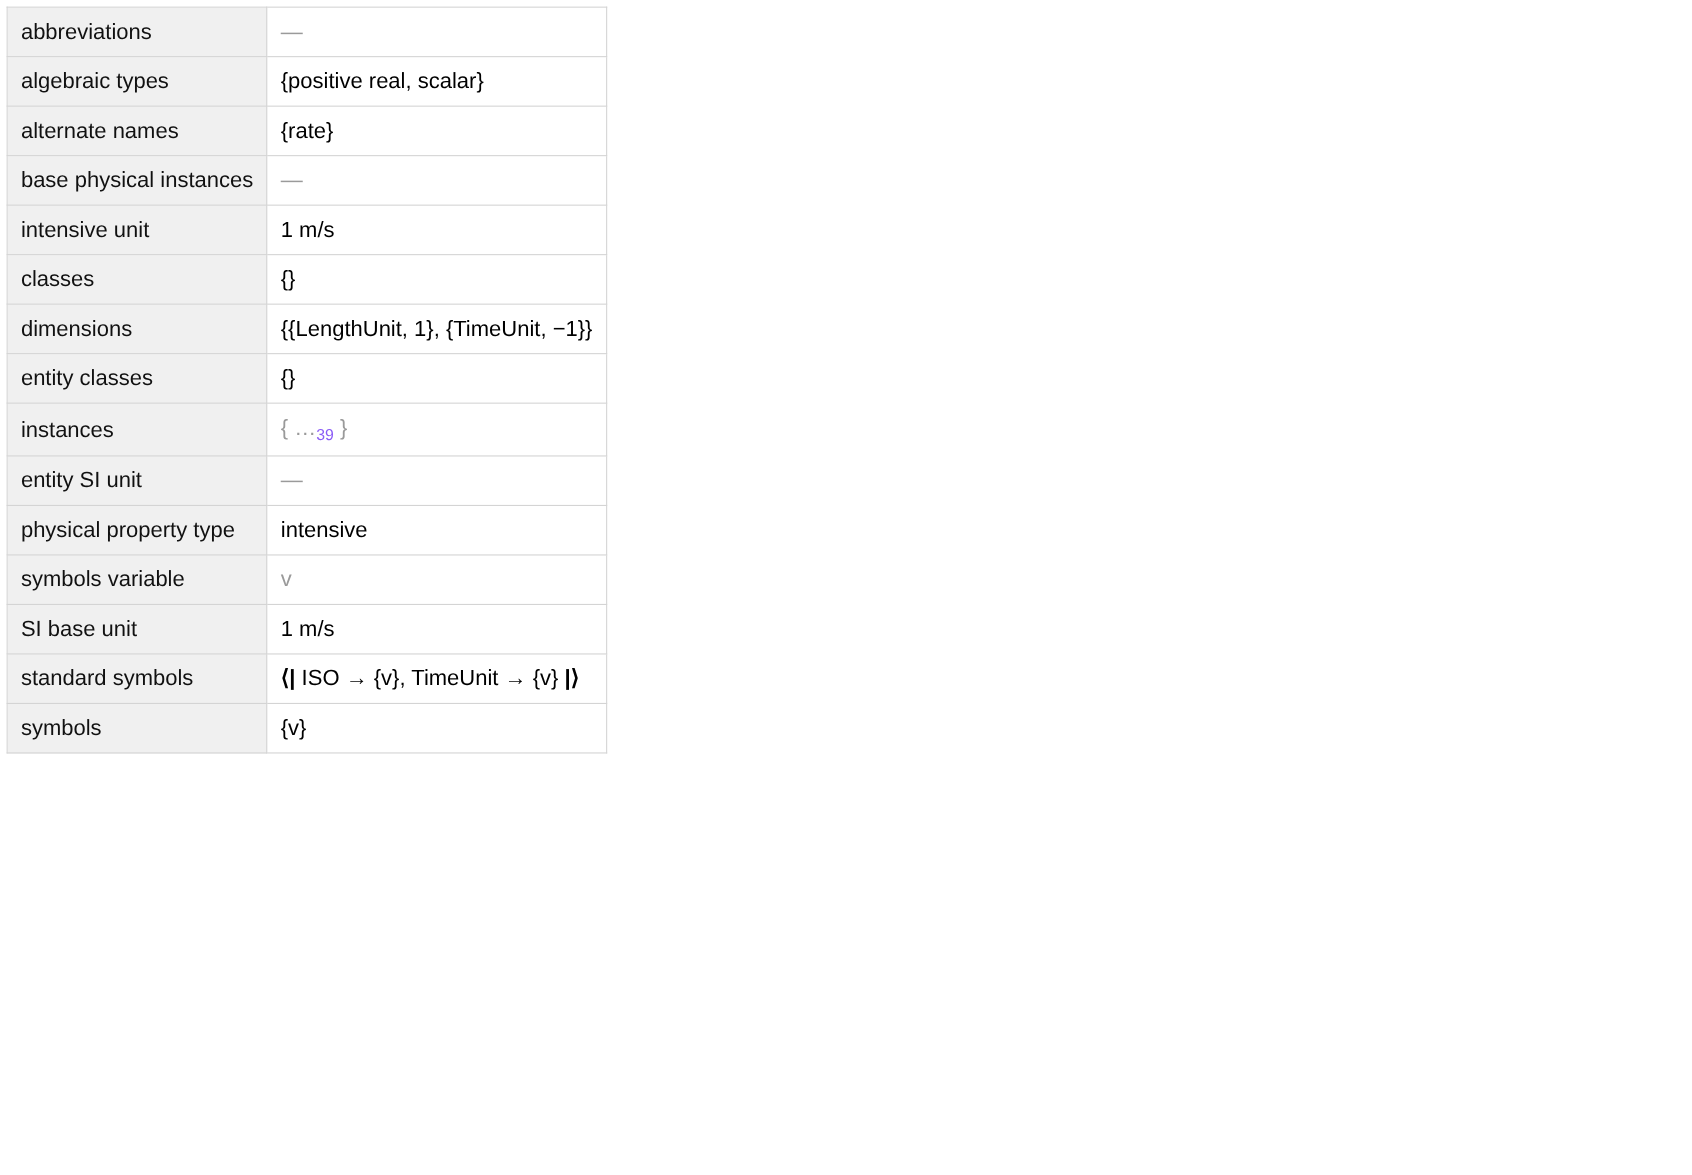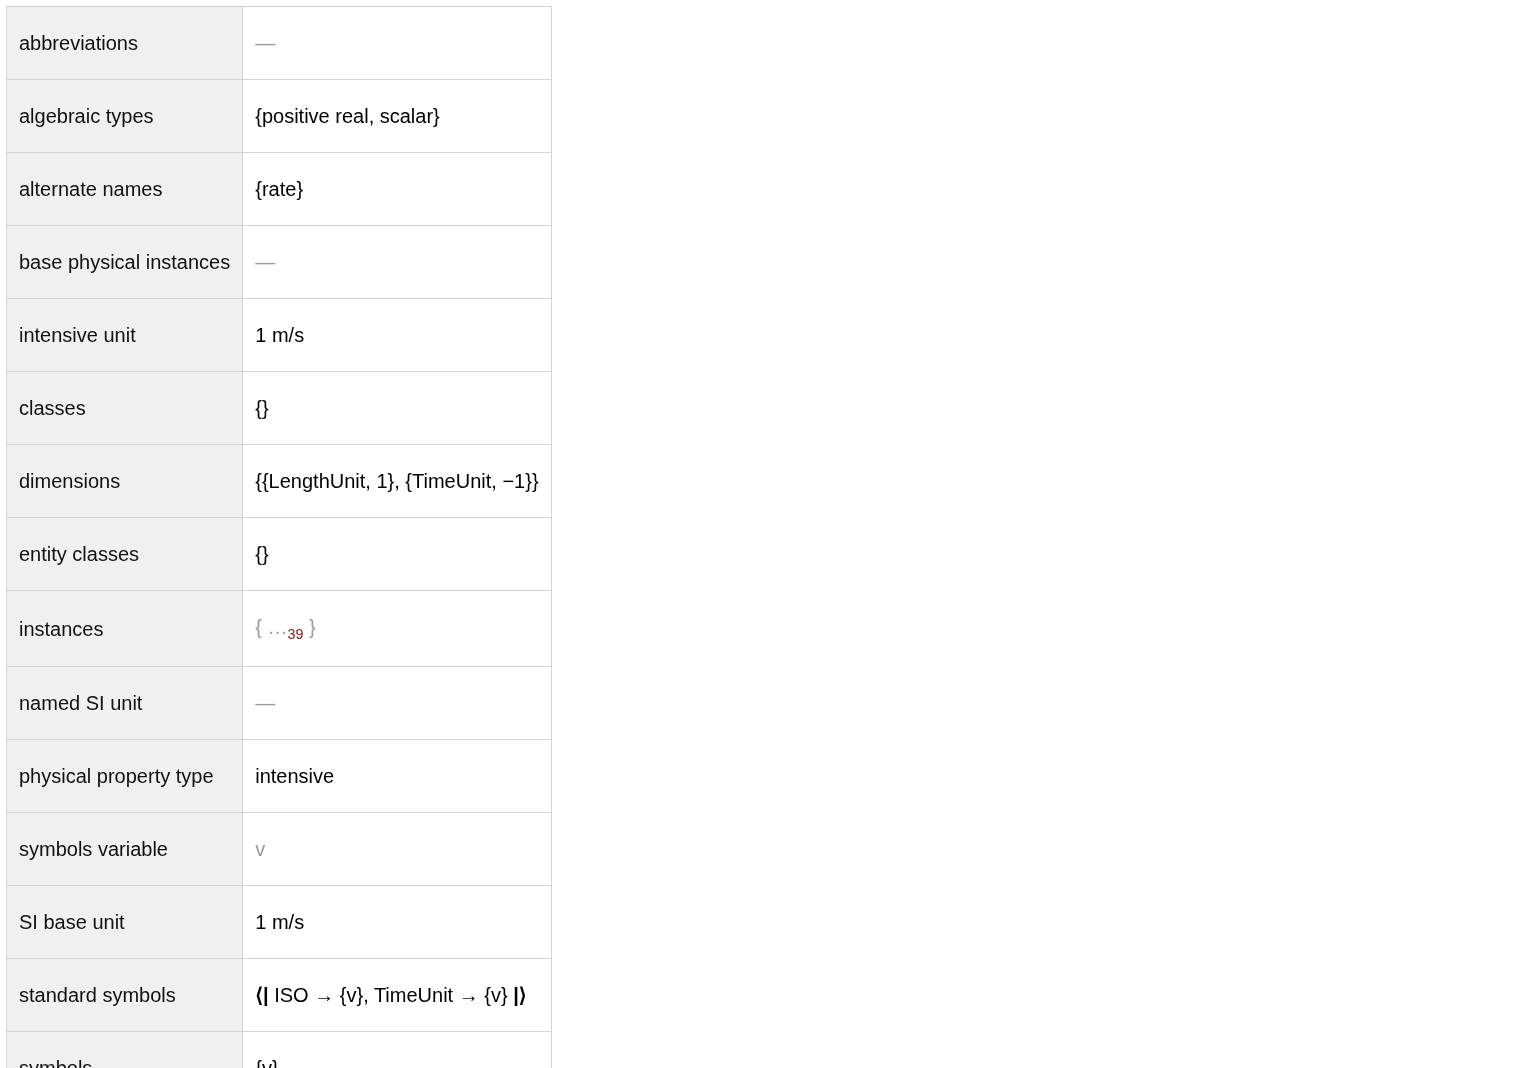--- a/index.html
+++ b/index.html
@@ -9,21 +9,21 @@
       color: #000;
       background: #fff;
       padding: 6px;
     }
     .properties-table {
       border-collapse: collapse;
       width: auto;
     }
     .properties-table td {
       border: 1px solid #d4d4d4;
-      padding: 22px 12px;
+      padding: 8px 12px;
       vertical-align: middle;
       line-height: 1.4;
       margin-left: 29px;
     }
     .properties-table td.key-cell {
       background: #f0f0f0;
       color: #111;
       white-space: nowrap;
     }
     .properties-table td.value-cell {
@@ -32,21 +32,21 @@
     }
     .muted {
       color: #9a9a9a;
     }
     .elided-braces {
       color: #9a9a9a;
     }
     .elided-sub {
       font-size: 0.72em;
       vertical-align: sub;
-      color: #7f1d1d;
+      color: #8b5cf6;
     }
     .assoc-delim {
       font-weight: 600;
     }
   </style>
 </head>
 <body>
 
 <table class="properties-table">
   <tbody id="table-body">
@@ -80,21 +80,21 @@
       </tr>
       <tr>
         <td class="key-cell">entity classes</td>
         <td class="value-cell"><span>{}</span></td>
       </tr>
       <tr>
         <td class="key-cell">instances</td>
         <td class="value-cell"><span class="elided-braces">{ …</span><span class="elided-sub">39</span><span class="elided-braces"> }</span></td>
       </tr>
       <tr>
-        <td class="key-cell">named SI unit</td>
+        <td class="key-cell">entity SI unit</td>
         <td class="value-cell"><span class="muted">—</span></td>
       </tr>
       <tr>
         <td class="key-cell">physical property type</td>
         <td class="value-cell"><span>intensive</span></td>
       </tr>
       <tr>
         <td class="key-cell">symbols variable</td>
         <td class="value-cell"><span class="muted">v</span></td>
       </tr>

